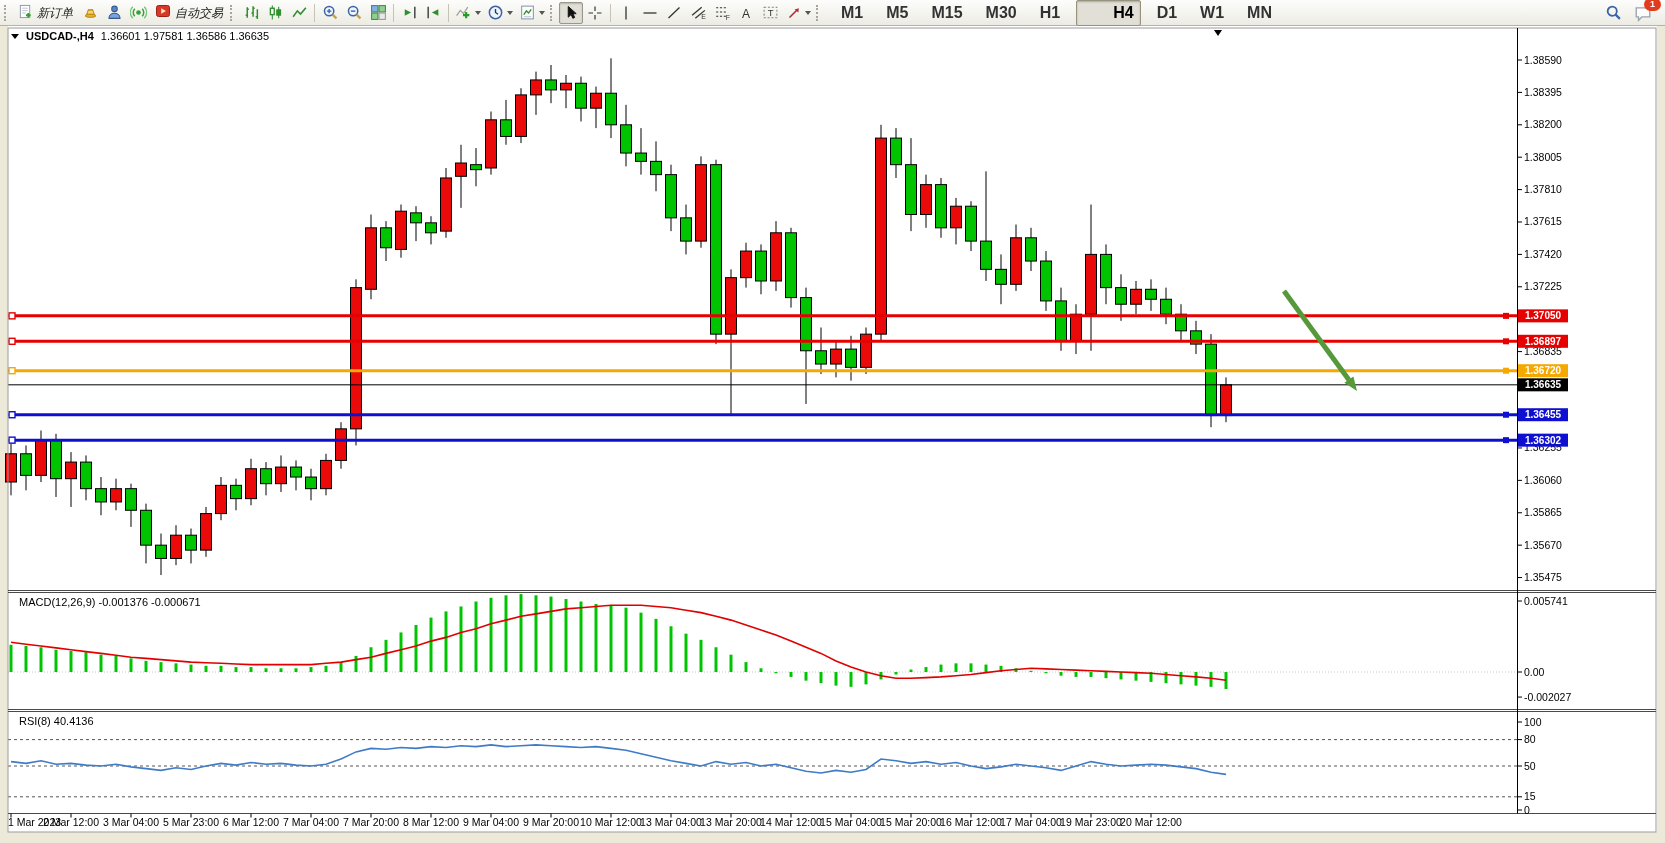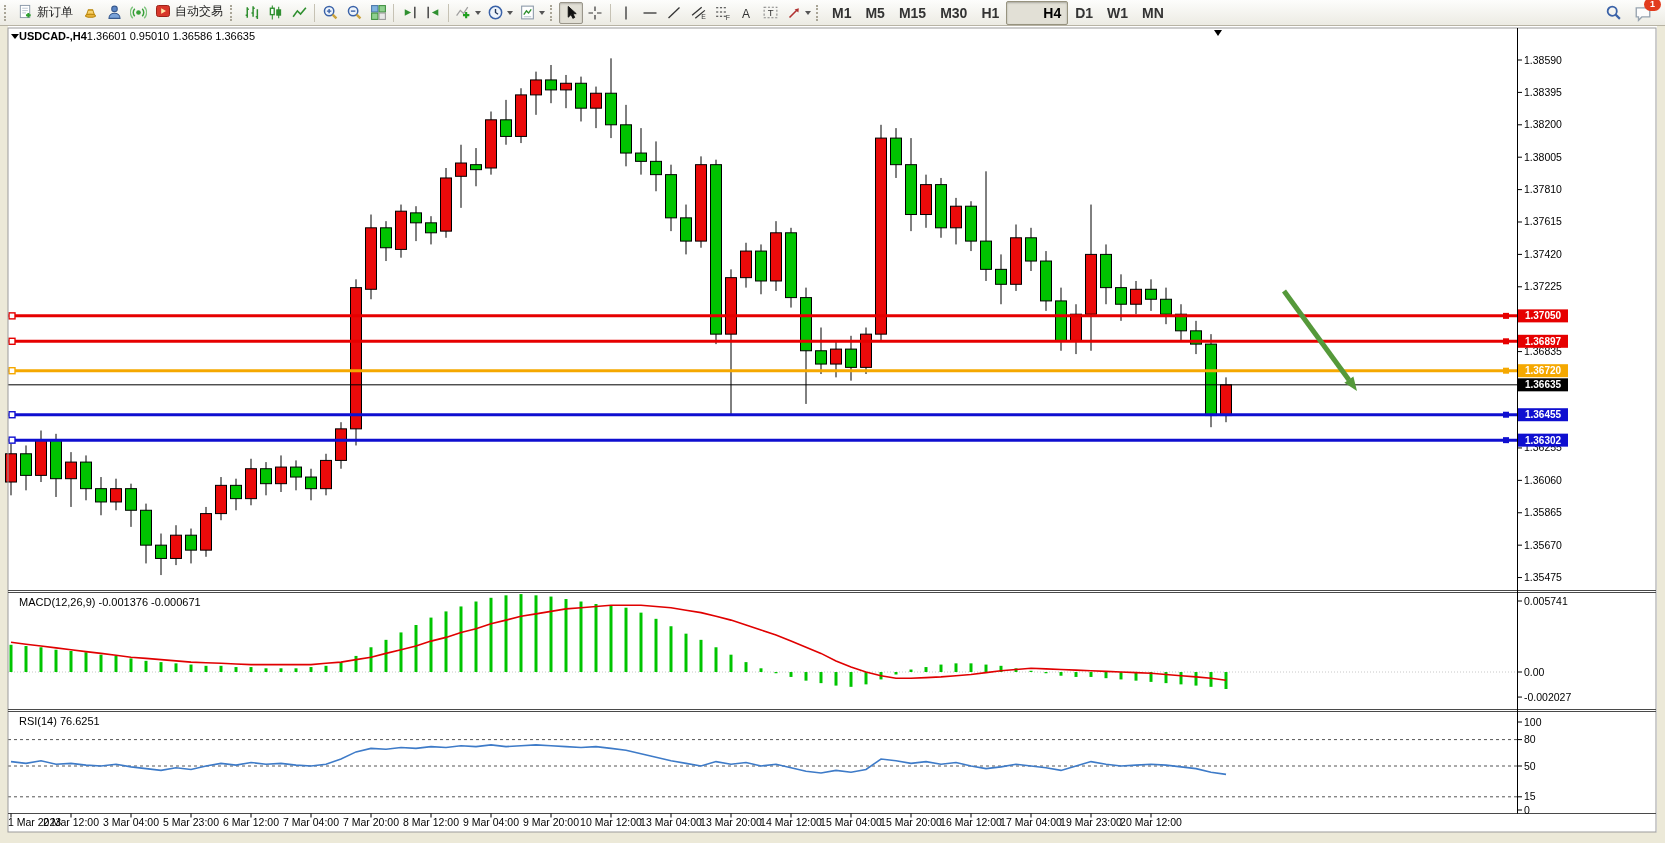--- a/index.html
+++ b/index.html
@@ -3,34 +3,34 @@
 <meta charset="utf-8">
 <style>
   html,body{margin:0;padding:0;background:#ece9d8;}
   .app{position:relative;width:1665px;height:843px;font-family:"Liberation Sans",sans-serif;overflow:hidden;background:#ece9d8;}
   
   .toolbar{position:absolute;top:0;left:0;width:1665px;height:26px;display:flex;align-items:center;
     background:linear-gradient(#fdfdfc,#ecebe3);border-bottom:1px solid #b7b3a4;padding:0 2px;box-sizing:border-box;}
   .tb{width:24px;height:22px;display:flex;align-items:center;justify-content:center;border-radius:2px;flex:0 0 auto;}
   .tb.active{background:#e2e0d6;border:1px solid #9a968a;box-shadow:inset 0 1px 2px rgba(0,0,0,.2);box-sizing:border-box;}
   .tb svg{display:block;}
-  .tb-text{display:flex;align-items:flex-start;gap:4px;padding:0 5px;font-size:12px;color:#1a1a1a;flex:0 0 auto;}
+  .tb-text{display:flex;align-items:flex-end;gap:4px;padding:0 5px;font-size:12px;color:#1a1a1a;flex:0 0 auto;font-style:italic;}
   .sep{width:1px;height:18px;background:#c6c2b4;margin:0 3px;flex:0 0 auto;}
   .grip{width:3px;height:16px;border-left:2px dotted #a9a597;margin:0 4px 0 2px;flex:0 0 auto;}
   .caret{width:0;height:0;border-left:3px solid transparent;border-right:3px solid transparent;border-top:4px solid #555;margin-left:3px;}
-  .tf{font-size:14px;font-weight:bold;color:#333;padding:3px 6px;border:1px solid transparent;border-radius:2px;flex:0 0 auto;}
+  .tf{font-size:16px;font-weight:bold;color:#333;padding:3px 6px;border:1px solid transparent;border-radius:2px;flex:0 0 auto;margin-left:9px;}
   .tf.active{background:#e2e0d6;border:1px solid #97937f;box-shadow:inset 0 1px 2px rgba(0,0,0,.25);color:#000;padding-left:36px;}
   .toolbar-right{margin-left:auto;display:flex;align-items:center;gap:6px;padding-right:8px;}
   .badge{position:absolute;top:-4px;right:-6px;min-width:13px;height:13px;border-radius:7px;background:#e23c1e;color:#fff;
     font-size:9px;font-weight:bold;display:flex;align-items:center;justify-content:center;padding:0 2px;}
   .chat-wrap{position:relative;}
   
   .chart-window{position:absolute;top:26px;left:0;width:1665px;height:817px;background:#ffffff;}
   #plot{position:absolute;left:0;top:0;}
-  .chart-title{position:absolute;left:11px;top:4px;display:flex;align-items:center;font-size:11px;color:#000;}
+  .chart-title{position:absolute;left:11px;top:4px;display:flex;align-items:center;gap:7px;font-size:11px;color:#000;}
   .tri-down{width:0;height:0;border-left:4px solid transparent;border-right:4px solid transparent;border-top:5px solid #000;}
   .ind-label{position:absolute;left:11px;font-size:11px;color:#000;padding-left:8px;}
   #macd-label{top:570px;}
   #rsi-label{top:689px;}
 </style>
 </head>
 <body>
 
 <div class="app">
 
@@ -697,19 +697,19 @@
           <line x1="1091" y1="787.5" x2="1091" y2="791.5" stroke="#000"></line>
           <text x="1091" y="800" font-size="10.5" font-family="Liberation Sans, sans-serif" fill="#000" text-anchor="middle">19 Mar 23:00</text>
           <line x1="1151" y1="787.5" x2="1151" y2="791.5" stroke="#000"></line>
           <text x="1151" y="800" font-size="10.5" font-family="Liberation Sans, sans-serif" fill="#000" text-anchor="middle">20 Mar 12:00</text>
         </g>
       </svg>
 
     <div class="chart-title">
       <span class="tri-down"></span>
       <span style="font-weight:bold;">USDCAD-,H4</span>
-      <span>1.36601 0.95010 1.36586 1.36635</span>
+      <span>1.36601 1.97581 1.36586 1.36635</span>
     </div>
 
     <div class="ind-label" id="macd-label">MACD(12,26,9) -0.001376 -0.000671</div>
-    <div class="ind-label" id="rsi-label">RSI(14) 76.6251</div>
+    <div class="ind-label" id="rsi-label">RSI(8) 40.4136</div>
   </div>
 </div>
 
 </body></html>

